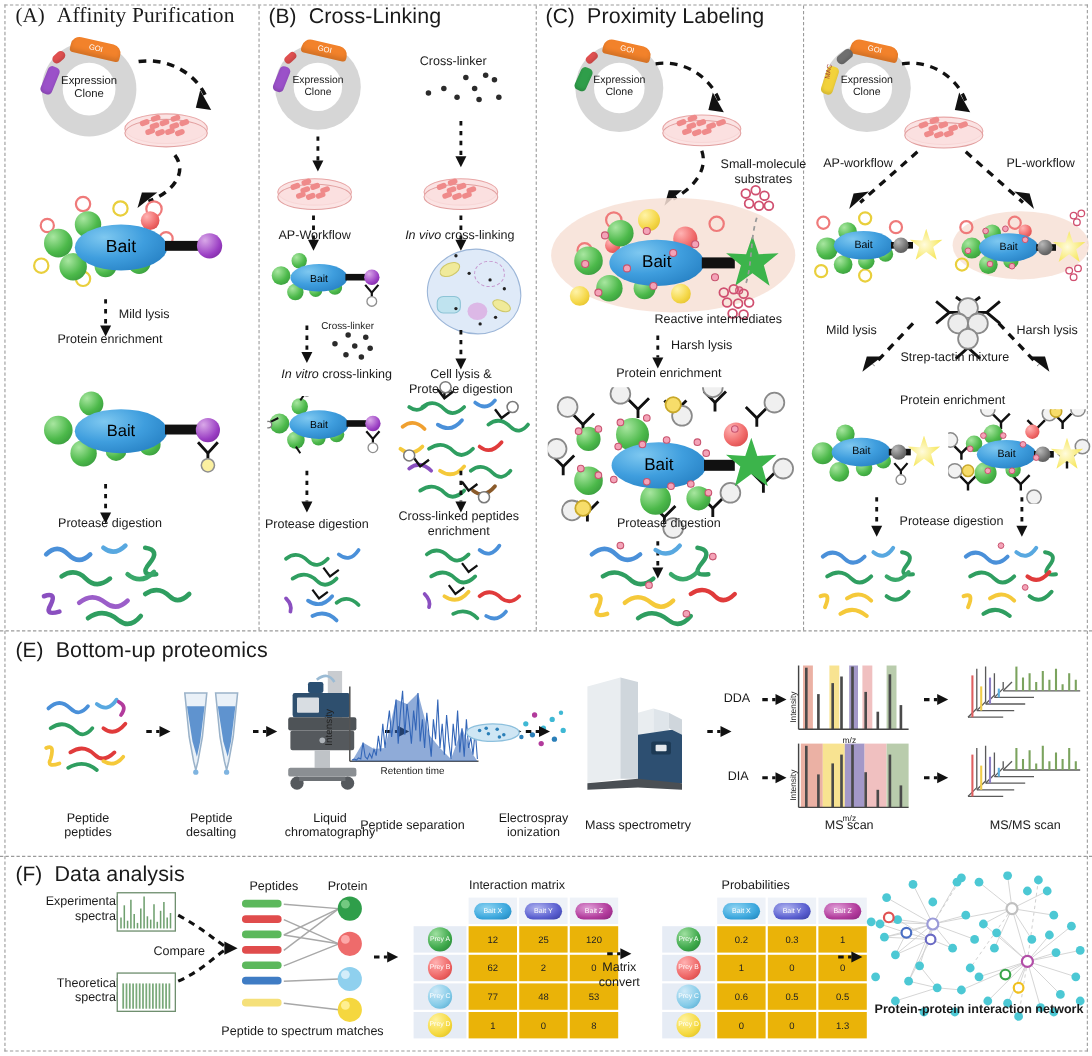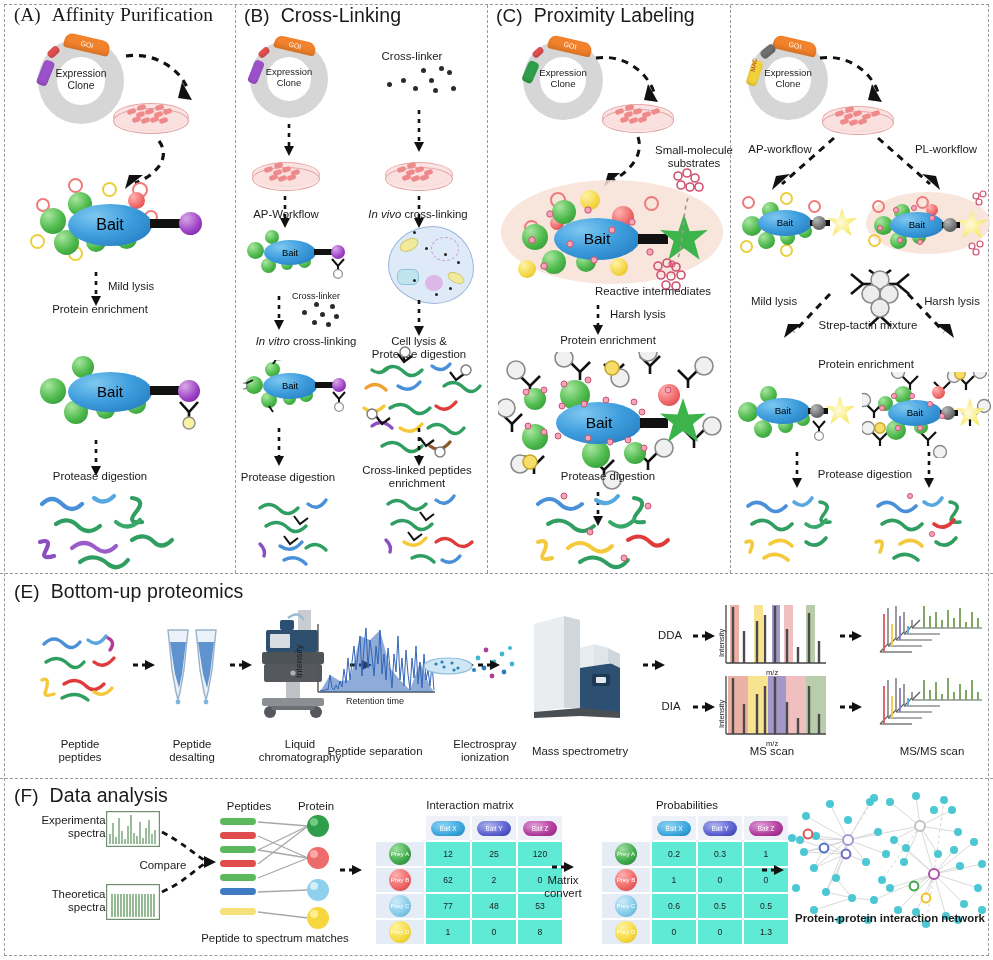--- a/index.html
+++ b/index.html
@@ -79,21 +79,21 @@
 
   
   .cell{position:absolute;width:84px;height:76px;border-radius:52% 48% 46% 54%/50% 55% 45% 50%;
         background:#dfeaf8;border:1.4px solid #9cb6d8;}
 
   
   .halo{position:absolute;border-radius:50%;background:#f7e0d6;opacity:.85;}
 
   
   .mtable{position:absolute;border-collapse:separate;border-spacing:2px;font-size:8.6px;}
-  .mtable td{background:#5eead4;width:42px;height:22px;text-align:center;color:#222;}
+  .mtable td{background:#eab308;width:42px;height:22px;text-align:center;color:#222;}
   .mtable td.hd{background:#eef2f8;}
   .mtable td.rowh{background:#e6ecf5;width:46px;}
   .pill{display:inline-block;width:34px;height:15px;line-height:15px;border-radius:9px;
         color:#fff;font-size:6.4px;text-align:center;}
   .pill.bx{background:radial-gradient(ellipse at 35% 30%,#8fd4f2 0%,#3ba7dd 60%,#1b7fb5 100%);}
   .pill.by{background:radial-gradient(ellipse at 35% 30%,#b0b4ef 0%,#5a5fd0 60%,#343a9e 100%);}
   .pill.bz{background:radial-gradient(ellipse at 35% 30%,#e0a0d8 0%,#b23b9c 60%,#85217a 100%);}
   .circ{display:inline-block;width:22px;height:22px;line-height:22px;border-radius:50%;
         color:#fff;font-size:6.2px;text-align:center;}
   .circ.a{background:radial-gradient(circle at 33% 28%,#9fe0a0 0%,#3da84a 60%,#237a33 100%);}

